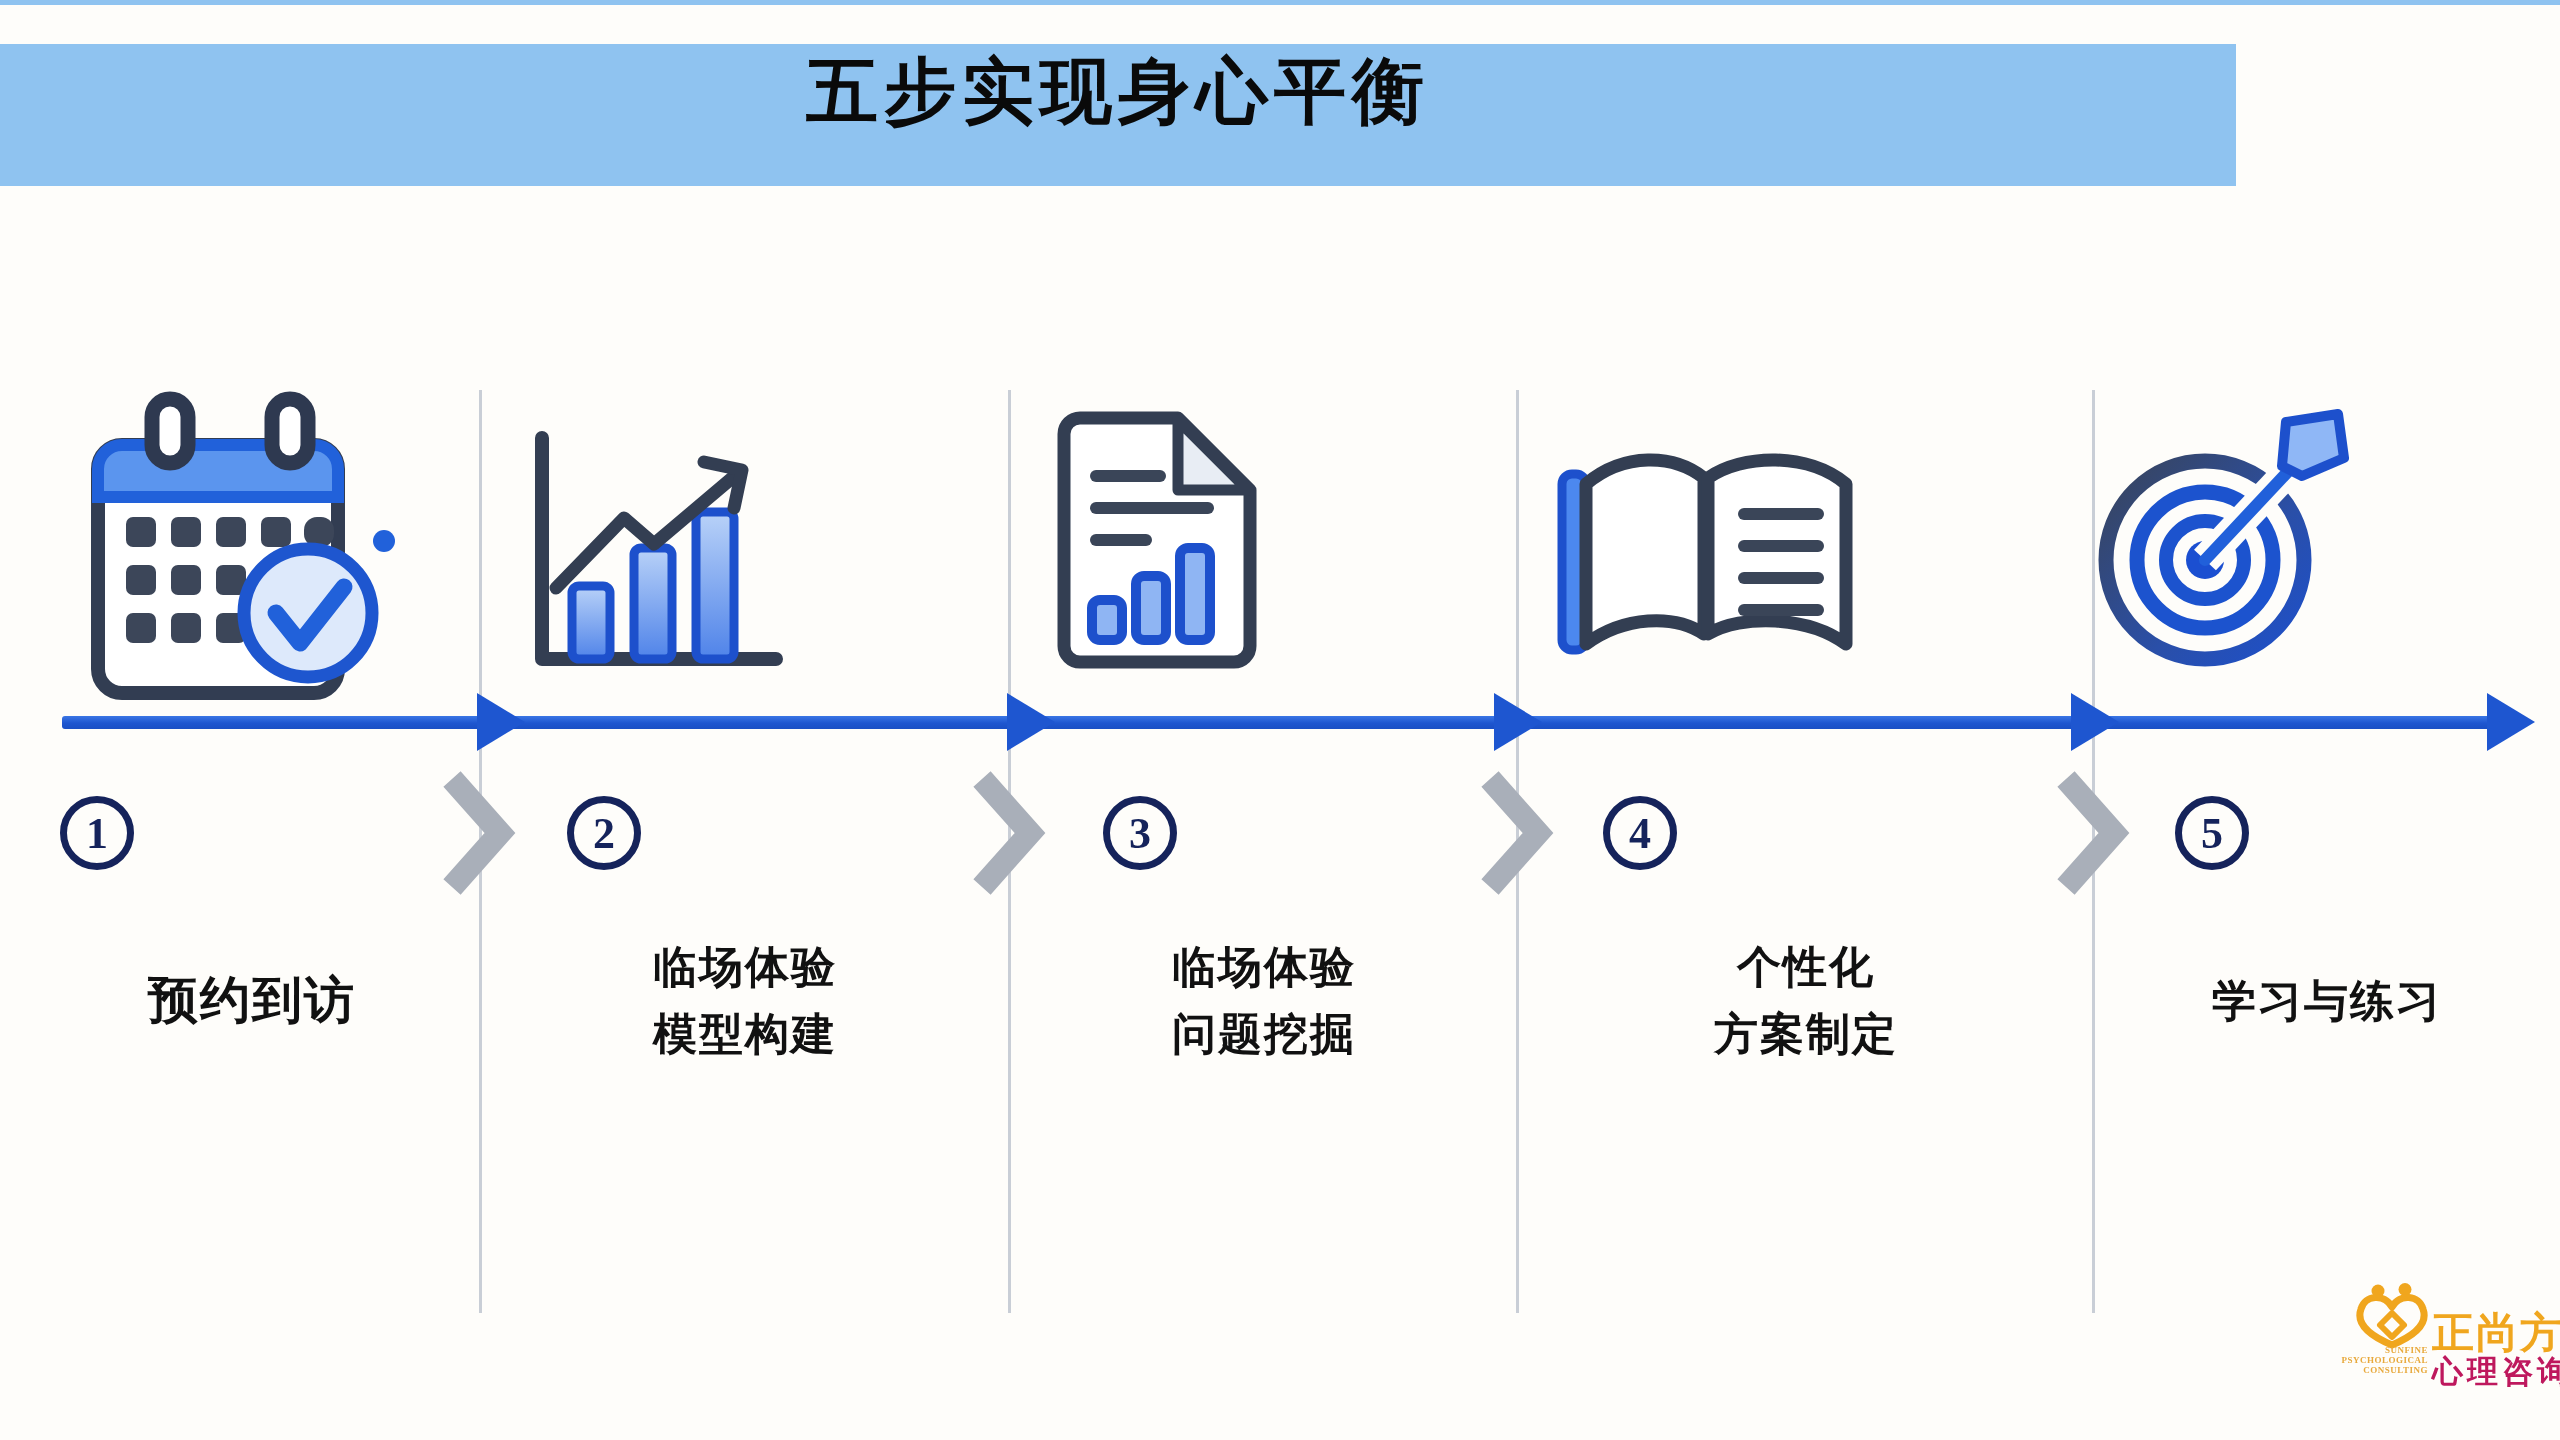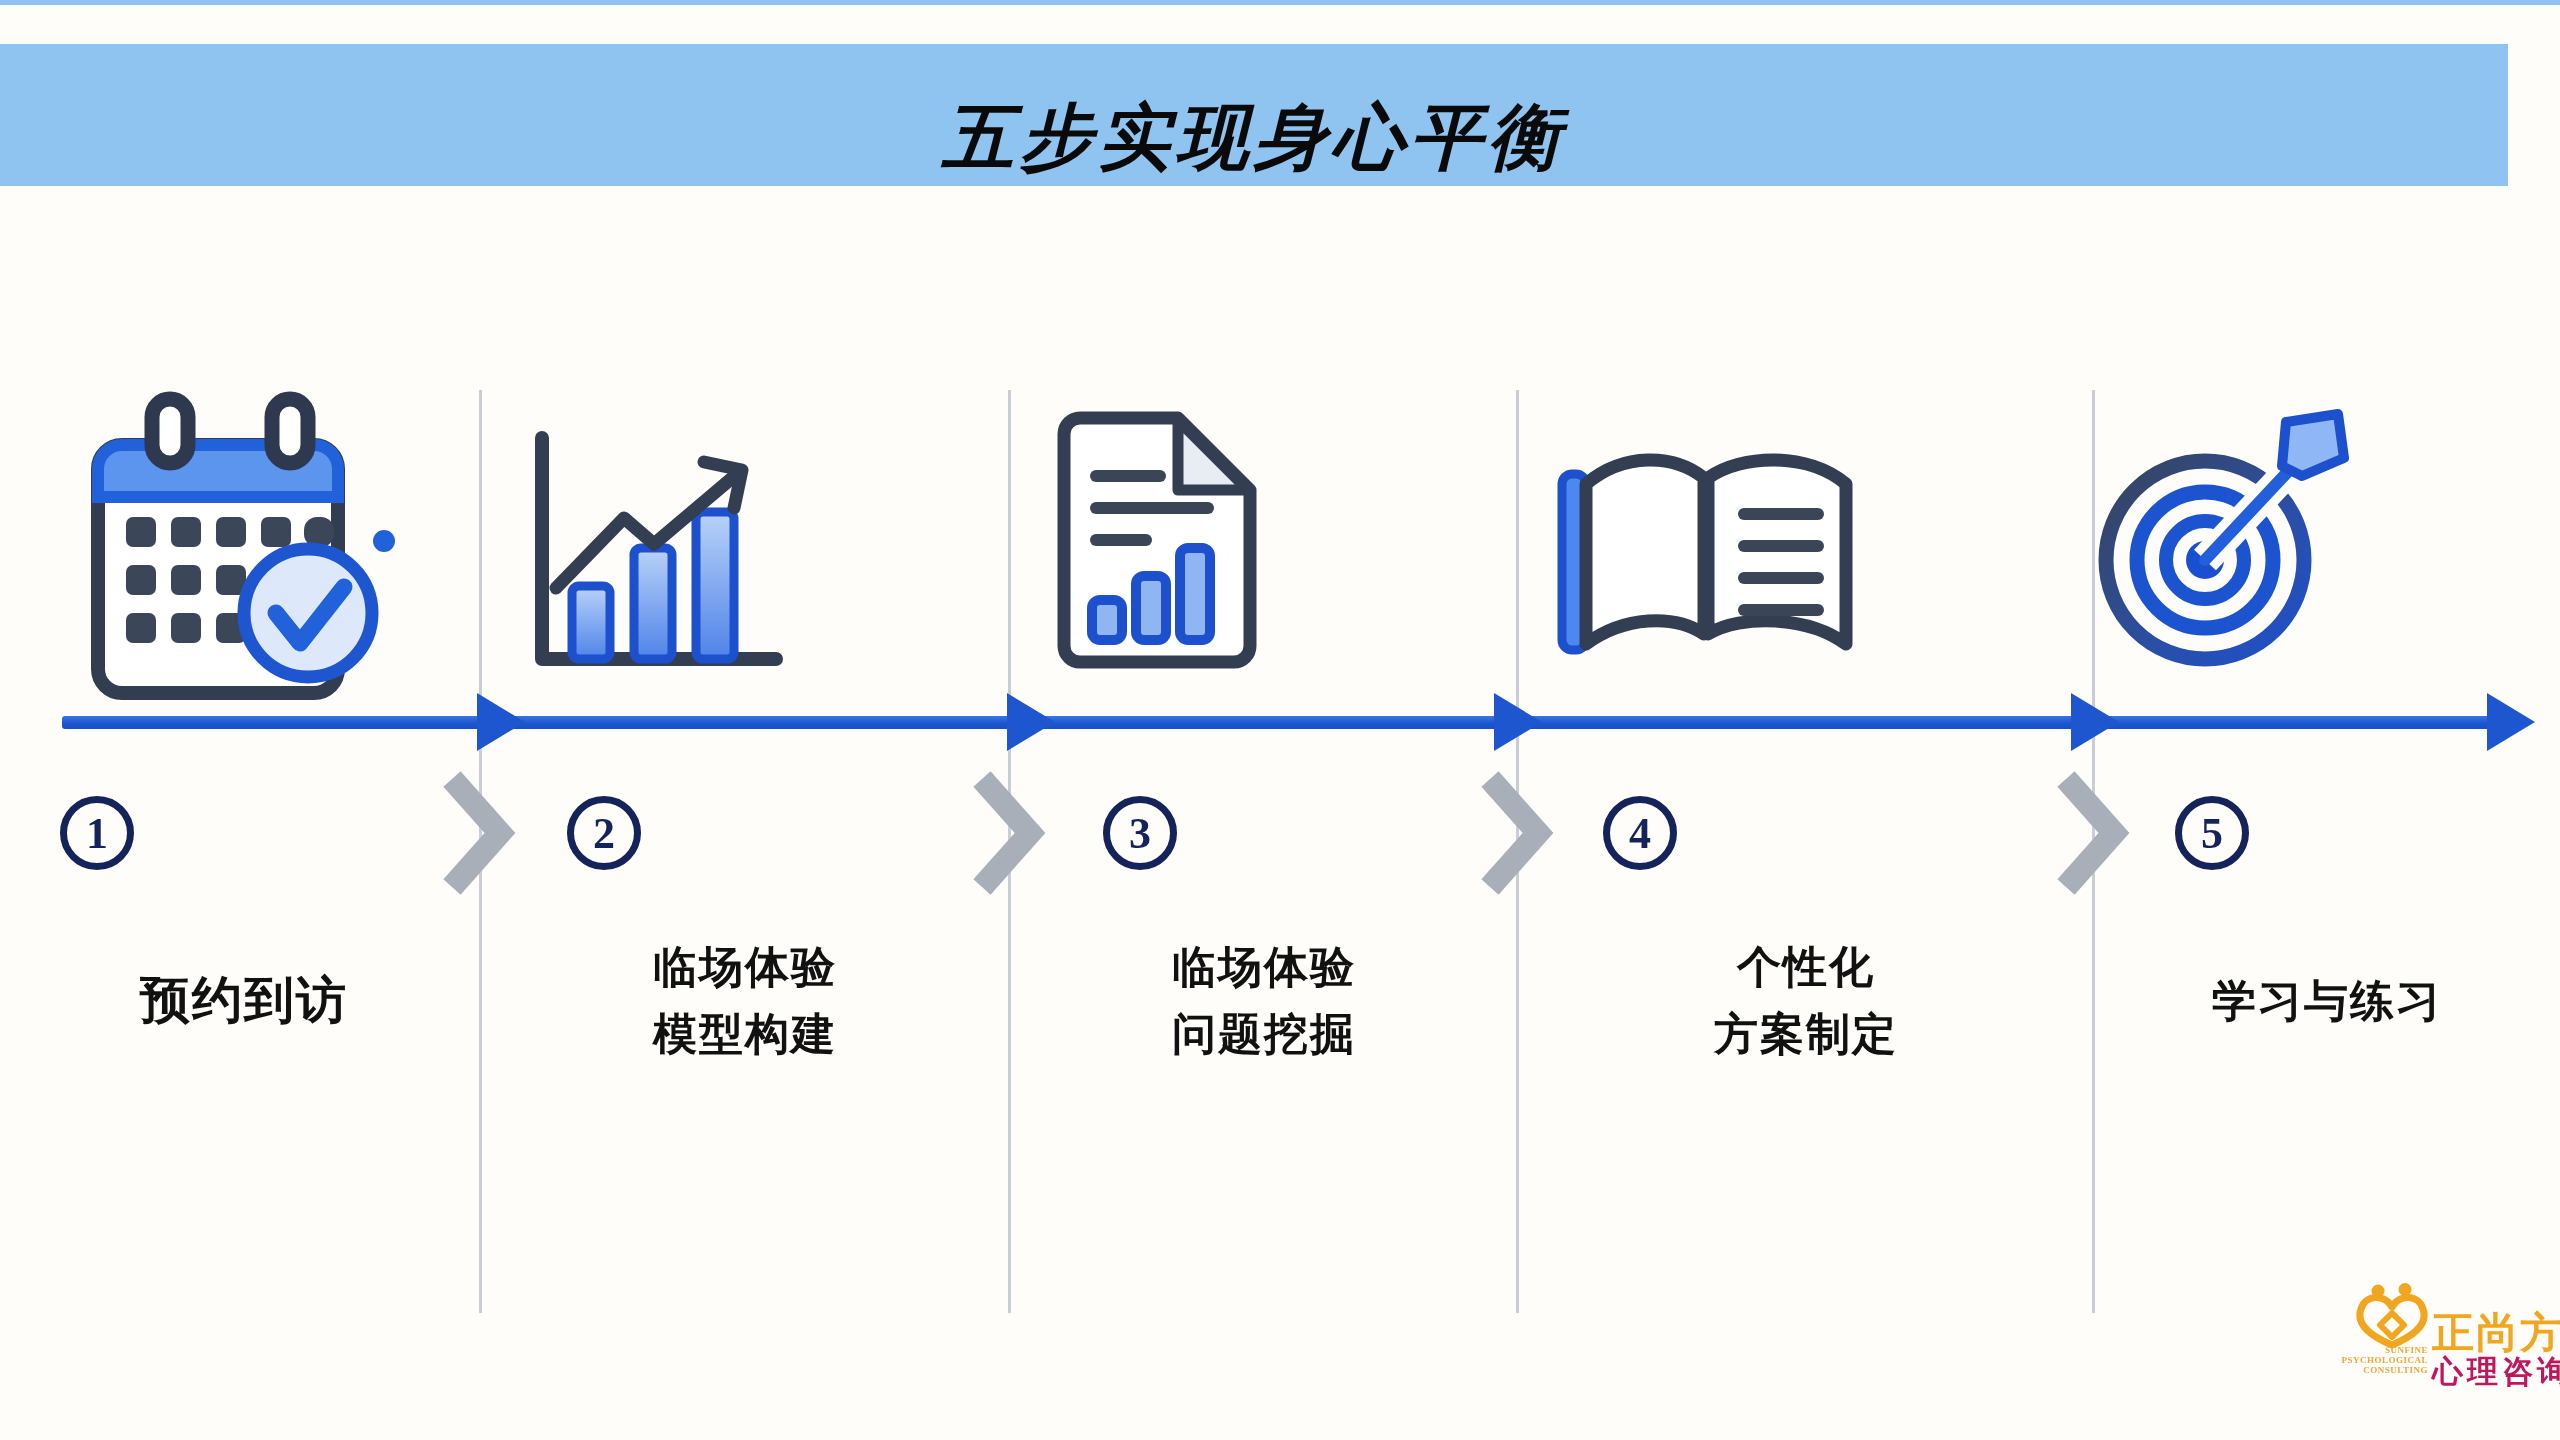--- a/index.html
+++ b/index.html
@@ -10,22 +10,22 @@
     position:relative;
     overflow:hidden;
   }
   .canvas{position:absolute;left:0;top:0;width:2560px;height:1440px;}
 
   
   .top-strip{position:absolute;left:0;top:0;width:2560px;height:5px;background:#8FC3F0;}
 
   
   .header-band{
-    position:absolute;left:0;top:44px;width:2508px;height:142px;
-    background:#8FC3F0;display:flex;align-items:flex-end;justify-content:center;font-style:italic;
+    position:absolute;left:0;top:44px;width:2236px;height:142px;
+    background:#8FC3F0;display:flex;align-items:flex-start;justify-content:center;
   }
   .page-title{
     font-family:"Liberation Serif", serif;
     font-size:72px;font-weight:700;color:#0A0A0A;letter-spacing:6px;
   }
 
   
   .divider{position:absolute;top:390px;width:3px;height:923px;background:#C9CED6;}
   .divider.d1{left:479px;}
   .divider.d2{left:1008px;}
@@ -67,21 +67,21 @@
   }
   .n1{left:60px;} .n2{left:567px;} .n3{left:1103px;} .n4{left:1603px;} .n5{left:2175px;}
 
   
   .step-label{
     position:absolute;top:925px;height:150px;
     display:flex;flex-direction:column;align-items:center;justify-content:center;
     font-weight:700;color:#111;font-size:44px;line-height:67px;letter-spacing:2px;
     text-align:center;
   }
-  .l1{left:4px;width:480px;font-size:50px;}
+  .l1{left:12px;width:480px;font-size:50px;}
   .l2{left:480px;width:530px;}
   .l3{left:1010px;width:508px;}
   .l4{left:1518px;width:576px;}
   .l5{left:2094px;width:466px;}
 
   
   .logo{position:absolute;left:2290px;top:1265px;width:260px;height:135px;}
   .logo-heart{position:absolute;left:62px;top:18px;width:80px;height:66px;}
   .logo-brand{
     position:absolute;left:142px;top:40px;

